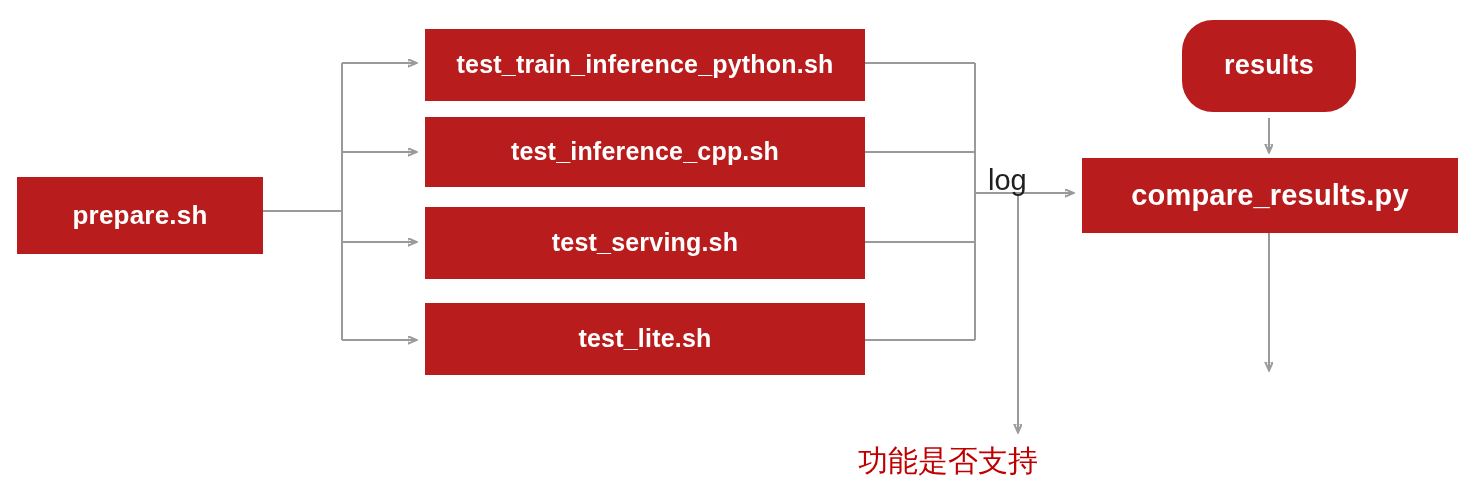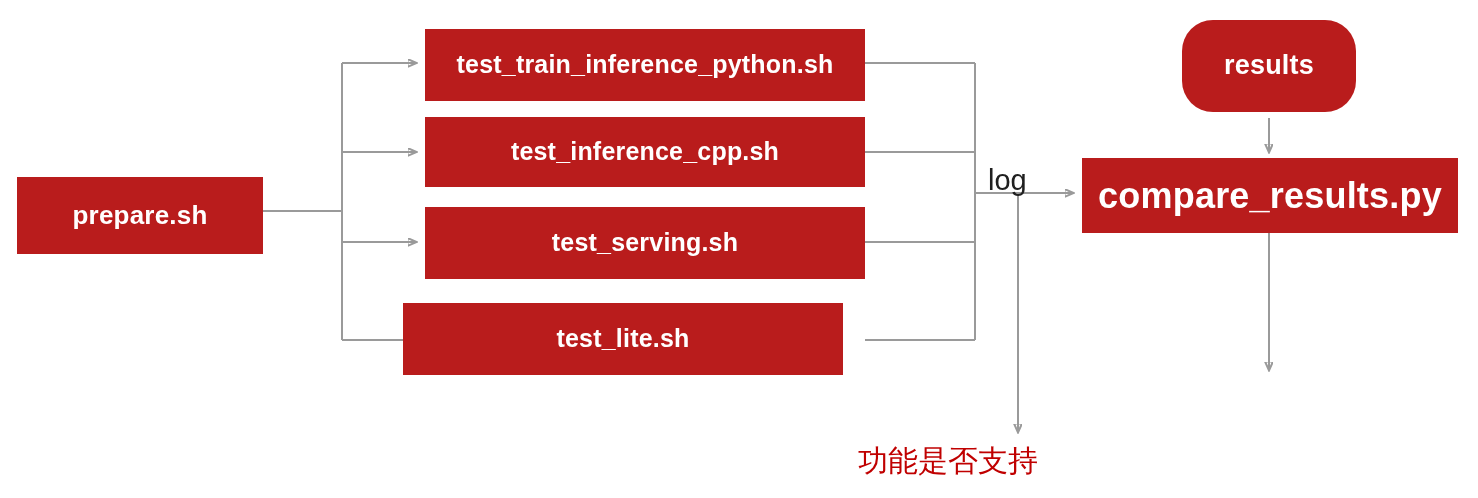--- a/index.html
+++ b/index.html
@@ -53,42 +53,42 @@
     font-size: 25px;
   }
   .node-serving {
     left: 425px;
     top: 207px;
     width: 440px;
     height: 72px;
     font-size: 25px;
   }
   .node-lite {
-    left: 403px;
+    left: 425px;
     top: 303px;
     width: 440px;
     height: 72px;
     font-size: 25px;
   }
   .node-results {
     left: 1182px;
     top: 20px;
     width: 174px;
     height: 92px;
     font-size: 27px;
     border-top-left-radius: 22px;
     border-bottom-right-radius: 22px;
     border-radius: 31px;
   }
   .node-compare {
     left: 1082px;
     top: 158px;
     width: 376px;
     height: 75px;
-    font-size: 36px;
+    font-size: 29px;
   }
   .label-log {
     position: absolute;
     left: 988px;
     top: 144px;
     font-size: 29px;
     color: #202020;
     font-weight: 400;
     white-space: nowrap;
     margin-top: 20px;

